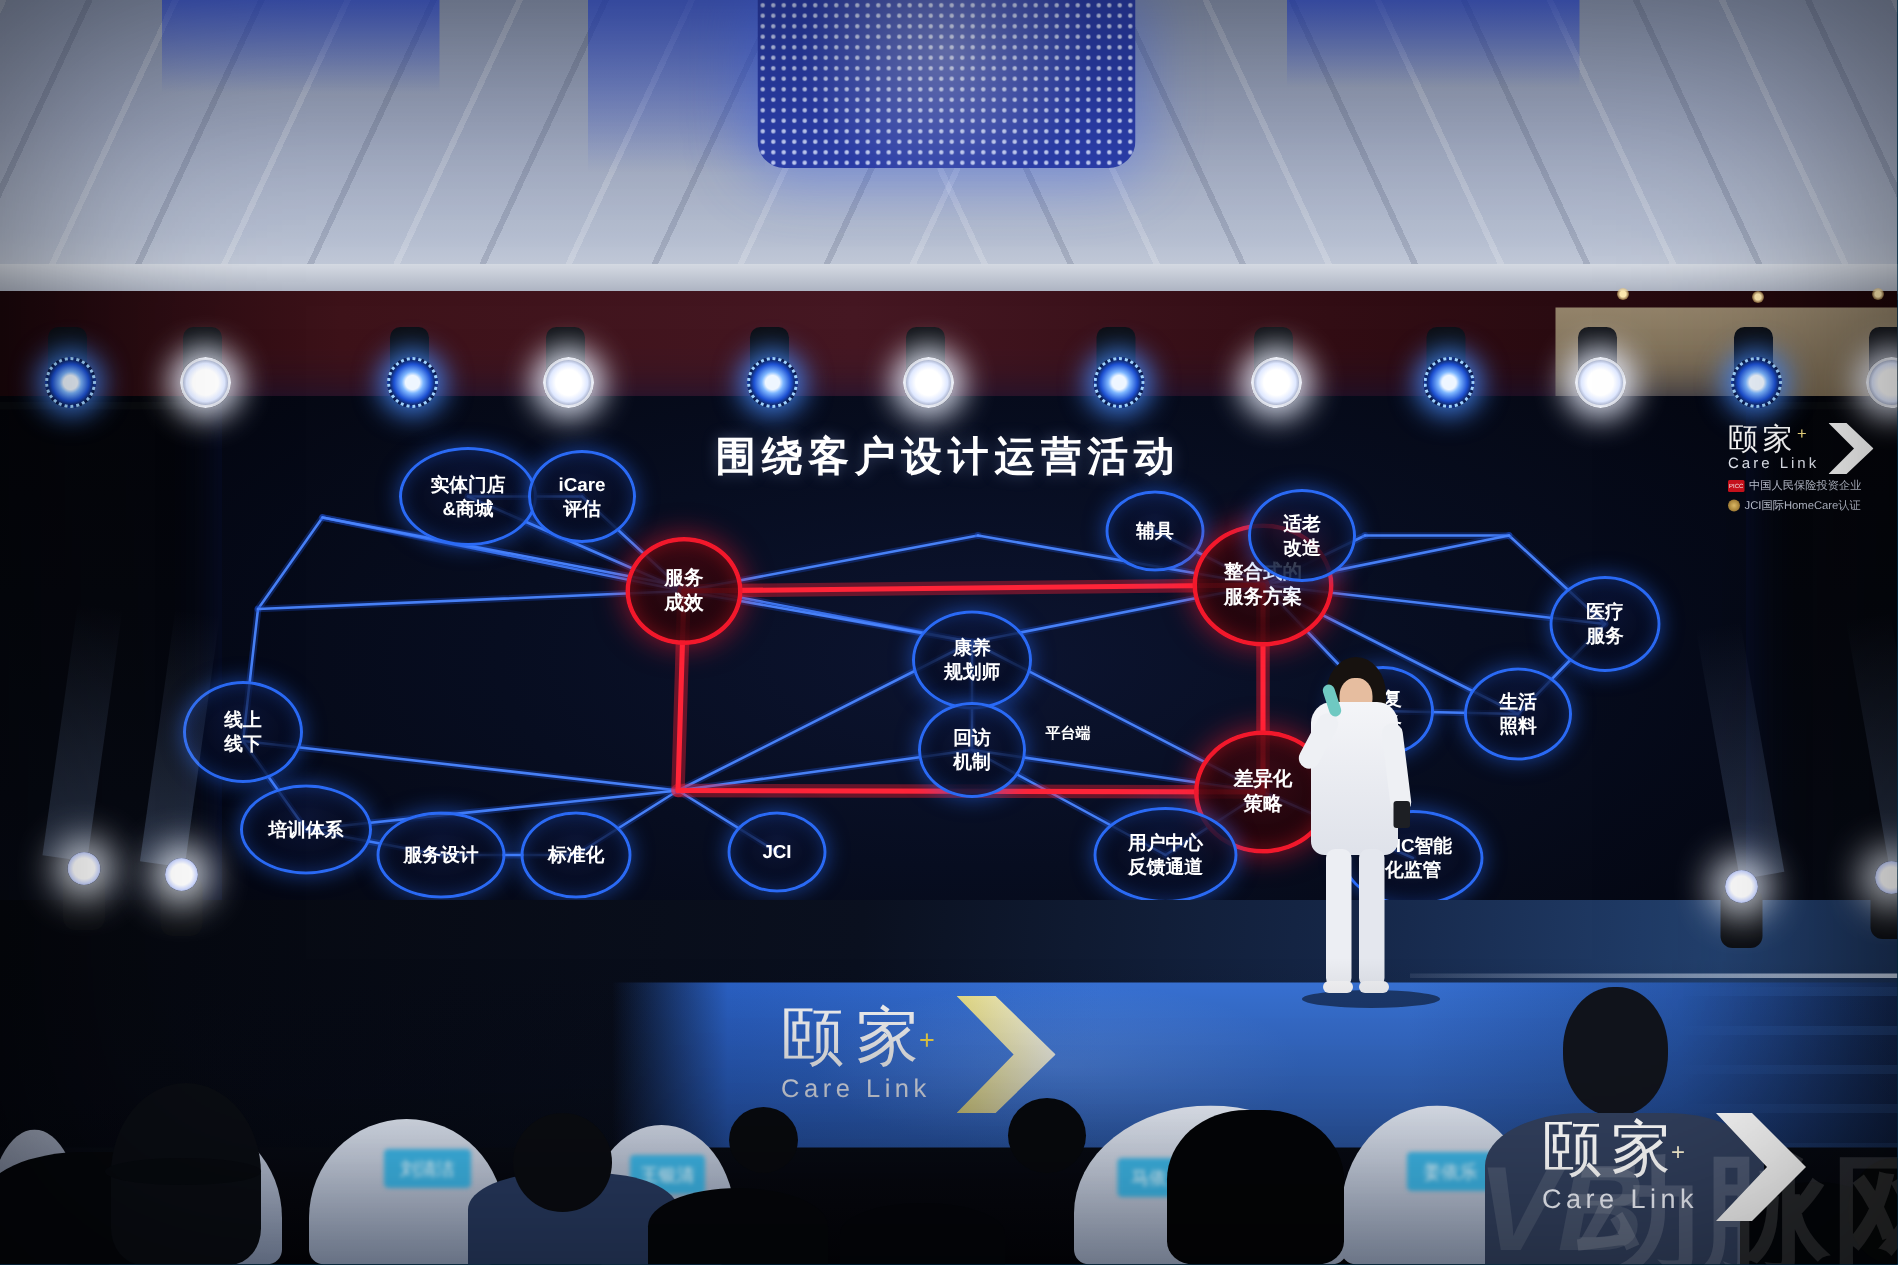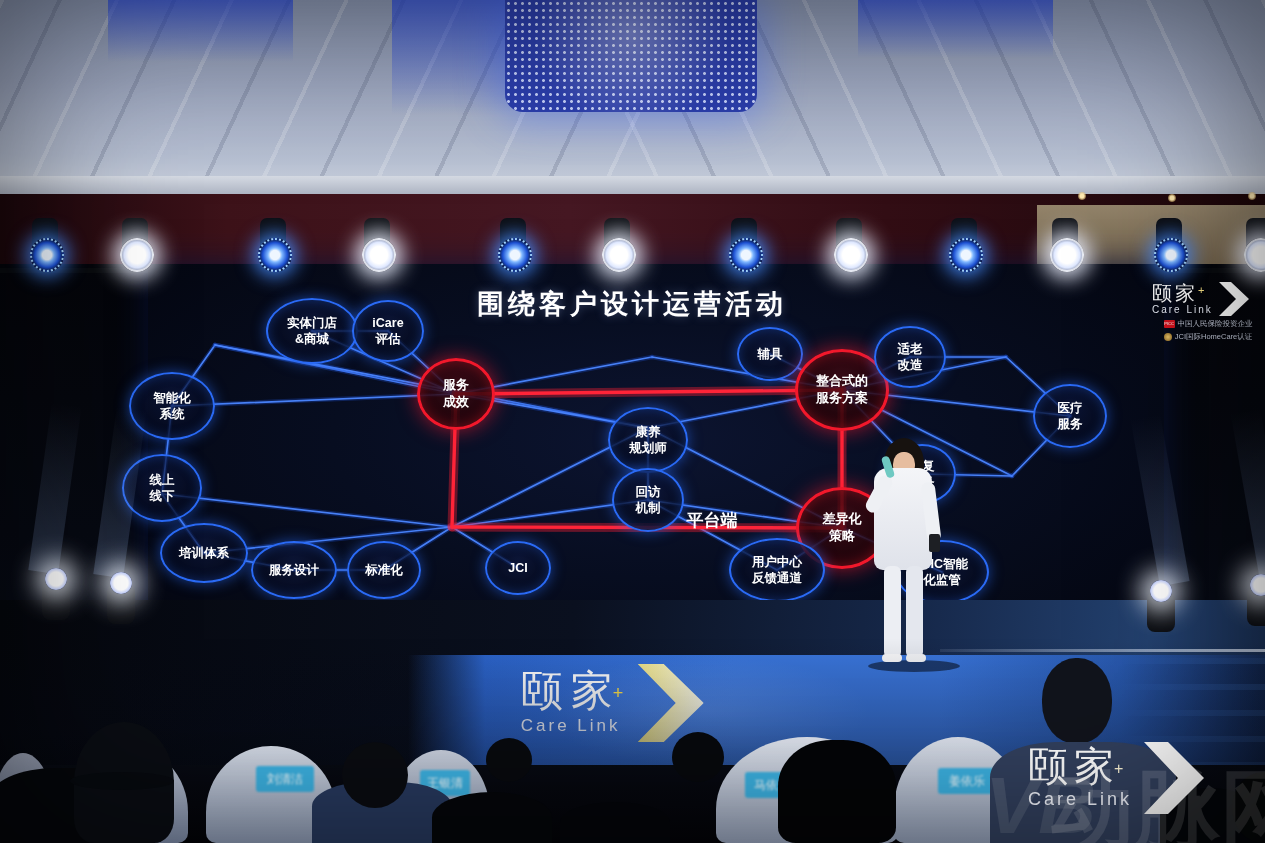--- a/index.html
+++ b/index.html
@@ -52,39 +52,39 @@
     background:radial-gradient(ellipse at 50% 45%,#0c1430 0%,#070d20 45%,#04060f 100%);
     box-shadow:0 0 30px rgba(10,20,60,.8);}
   .screen-title{left:632px;top:286px;transform:translateX(-50%);z-index:6;color:#fff;
     font-size:27px;font-weight:bold;letter-spacing:4px;white-space:nowrap;
     text-shadow:0 0 10px rgba(160,190,255,.35);}
   .brand{left:1152px;top:282px;width:112px;z-index:6;color:#fff;}
   .brand .row{display:flex;align-items:center;gap:6px;}
   .brand .cn{font-size:20px;letter-spacing:3px;font-weight:300;line-height:1;}
   .brand .plus{color:#ffe88a;font-size:11px;vertical-align:super;}
   .brand .en{font-size:10px;letter-spacing:2px;color:#e8ecf5;}
-  .cert{display:flex;align-items:center;gap:3px;margin-top:3px;color:#c3c9d8;font-size:7.5px;white-space:nowrap;justify-content:center;}
+  .cert{display:flex;align-items:center;gap:3px;margin-top:3px;color:#c3c9d8;font-size:7.5px;white-space:nowrap;}
   .piccmark{display:inline-block;width:11px;height:8px;background:#d0121d;border-radius:1px;color:#fff;font-size:4px;line-height:8px;text-align:center;}
   .jcimark{display:inline-block;width:8px;height:8px;border-radius:50%;background:radial-gradient(circle,#e8c36a,#8a6420);}
 
   
   #edges{left:0;top:0;z-index:5;pointer-events:none;}
   .eg{stroke:#1d4fd0;stroke-width:4.5;opacity:.32;stroke-linecap:round;}
   .ec{stroke:#4b86ff;stroke-width:1.7;opacity:.95;stroke-linecap:round;}
   .rg{stroke:#ff1f33;stroke-width:9;opacity:.38;stroke-linecap:round;}
   .rc{stroke:#ff2438;stroke-width:3.4;stroke-linecap:round;}
   .node{z-index:6;display:flex;align-items:center;justify-content:center;text-align:center;
     border-radius:50%;color:#fff;font-size:12.5px;font-weight:bold;line-height:1.3;white-space:pre-line;
     background:radial-gradient(circle at 50% 35%,rgba(14,26,70,.6),rgba(3,6,18,.94));
     border:2px solid #2a6af5;
     box-shadow:0 0 14px rgba(40,110,255,.55),inset 0 0 12px rgba(40,110,255,.35);}
   .node.hub{border:3px solid #f2182b;font-size:13px;
     background:radial-gradient(circle at 50% 35%,rgba(70,8,16,.75),rgba(20,2,6,.95));
     box-shadow:0 0 20px rgba(255,25,45,.6),inset 0 0 14px rgba(255,30,50,.4);}
-  .nlabel{z-index:6;color:#fff;font-size:17px;font-weight:bold;white-space:nowrap;margin-top:31px;}
+  .nlabel{z-index:6;color:#fff;font-size:10px;font-weight:bold;white-space:nowrap;}
 
   
   .presenter{z-index:11;}
   .presenter div{position:absolute;}
 
   
   .stagefloor{left:0;top:600px;width:1265px;height:170px;z-index:8;
     background:linear-gradient(95deg,#05070d 0%,#0a101f 45%,#16284a 72%,#23416f 90%,#1a3055 100%);}
   .stagerim{left:940px;top:649px;width:325px;height:3px;z-index:9;background:linear-gradient(90deg,rgba(210,220,240,.1),rgba(225,235,250,.8));}
   .steps{left:1080px;top:658px;width:185px;height:110px;z-index:9;opacity:.8;
@@ -335,44 +335,44 @@
     <svg width="60" height="72" viewBox="0 0 60 72">
       <polygon points="0,0 24,0 60,36 24,72 0,72 34,36" fill="#ffffff"></polygon>
     </svg>
   </div>
 
   <div class="abs vignette"></div>
     <div class="abs node" style="left: 312px; top: 331px; width: 88px; height: 62px; transform: translate(-50%, -50%);">实体门店
 &amp;商城</div>
     <div class="abs node" style="left: 388px; top: 331px; width: 68px; height: 58px; transform: translate(-50%, -50%);">iCare
 评估</div>
-    <div class="abs node" style="left: 172px; top: 406px; width: 82px; height: 64px; transform: translate(-50%, -50%);">智能化
-系统</div>
     <div class="abs node" style="left: 162px; top: 488px; width: 76px; height: 64px; transform: translate(-50%, -50%); font-family: Liberation Serif, serif;">线上
 线下</div>
     <div class="abs node" style="left: 204px; top: 553px; width: 84px; height: 56px; transform: translate(-50%, -50%);">培训体系</div>
     <div class="abs node" style="left: 294px; top: 570px; width: 82px; height: 54px; transform: translate(-50%, -50%);">服务设计</div>
     <div class="abs node" style="left: 384px; top: 570px; width: 70px; height: 54px; transform: translate(-50%, -50%);">标准化</div>
     <div class="abs node" style="left: 518px; top: 568px; width: 62px; height: 50px; transform: translate(-50%, -50%);">JCI</div>
     <div class="abs node hub" style="left: 456px; top: 394px; width: 72px; height: 66px; transform: translate(-50%, -50%);">服务
 成效</div>
     <div class="abs node" style="left: 648px; top: 440px; width: 76px; height: 62px; transform: translate(-50%, -50%);">康养
 规划师</div>
     <div class="abs node" style="left: 648px; top: 500px; width: 68px; height: 60px; transform: translate(-50%, -50%);">回访
 机制</div>
     <div class="abs nlabel" style="left: 712px; top: 489px; transform: translate(-50%, -50%);">平台端</div>
     <div class="abs node" style="left: 770px; top: 354px; width: 62px; height: 50px; transform: translate(-50%, -50%);">辅具</div>
     <div class="abs node hub" style="left: 842px; top: 390px; width: 88px; height: 76px; transform: translate(-50%, -50%);">整合式的
 服务方案</div>
-    <div class="abs node" style="left: 910px; top: 357px; width: 68px; height: 58px; transform: translate(-50%, -50%);">适老
+    <div class="abs node" style="left: 868px; top: 357px; width: 68px; height: 58px; transform: translate(-50%, -50%);">适老
 改造</div>
     <div class="abs node" style="left: 1070px; top: 416px; width: 70px; height: 60px; transform: translate(-50%, -50%);">医疗
 服务</div>
     <div class="abs node" style="left: 922px; top: 474px; width: 64px; height: 56px; transform: translate(-50%, -50%);">康复
 服务</div>
+    <div class="abs node" style="left: 1012px; top: 476px; width: 68px; height: 58px; transform: translate(-50%, -50%);">生活
+照料</div>
     <div class="abs node hub" style="left: 842px; top: 528px; width: 86px; height: 76px; transform: translate(-50%, -50%);">差异化
 策略</div>
     <div class="abs node" style="left: 777px; top: 570px; width: 92px; height: 60px; transform: translate(-50%, -50%);">用户中心
 反馈通道</div>
     <div class="abs node" style="left: 942px; top: 572px; width: 90px; height: 60px; transform: translate(-50%, -50%);">AHC智能
 化监管</div>
     <div class="abs mh" style="left: 28px; top: 218px;">
       <div class="body"></div>
       <div class="lens blue"></div>
     </div>

